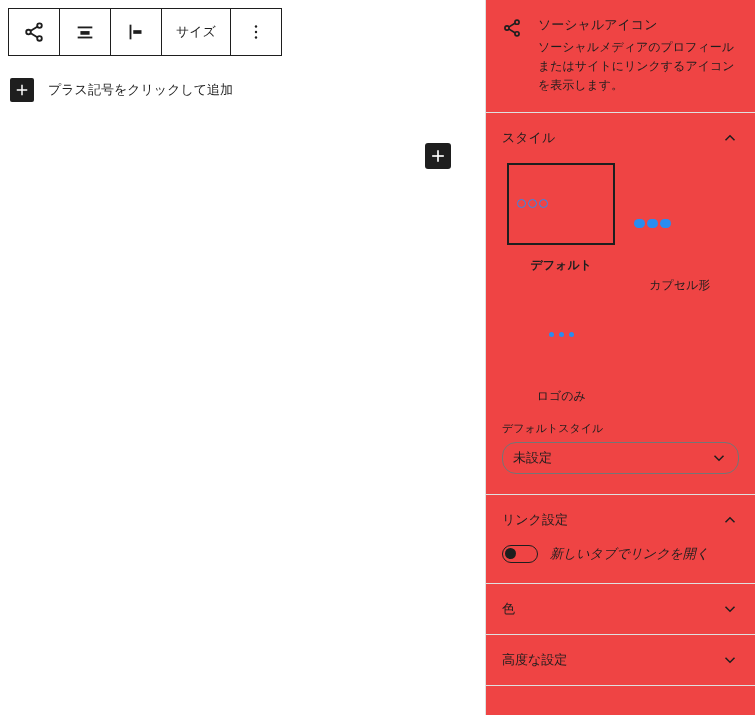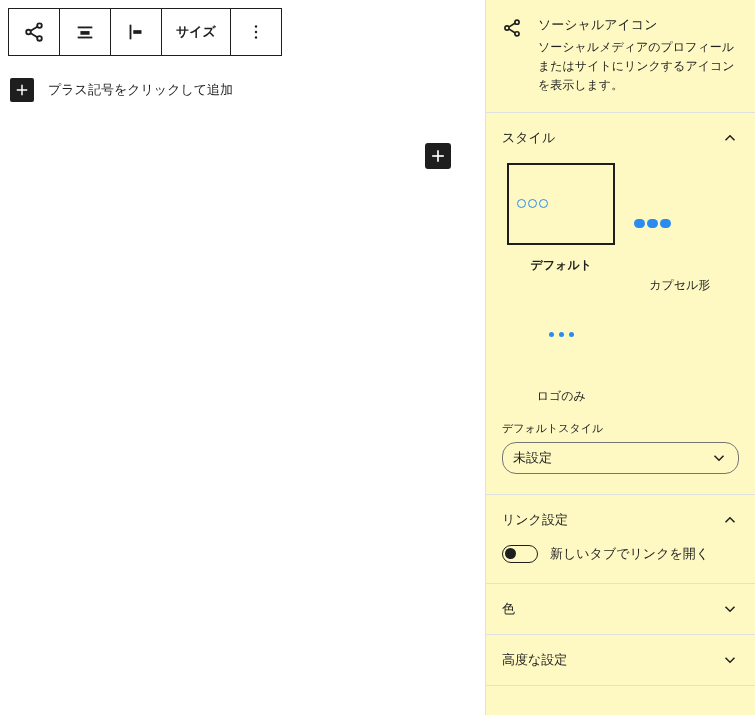--- a/index.html
+++ b/index.html
@@ -26,21 +26,20 @@
   background: #fff;
   height: 48px;
 }
 .toolbar-cell {
   height: 46px;
   display: flex;
   align-items: center;
   justify-content: center;
   border-right: 1px solid #1e1e1e;
   padding: 0 14px;
-  font-weight: bold;
 }
 .toolbar-cell:last-child { border-right: none; }
 .toolbar-cell.size { font-size: 13px; }
 .icon-svg { width: 22px; height: 22px; display: block; }
 .add-prompt {
   margin-top: 22px;
   display: flex;
   align-items: center;
   gap: 14px;
   padding-left: 2px;
@@ -60,21 +59,21 @@
   background: #1e1e1e;
   border-radius: 3px;
   display: flex; align-items: center; justify-content: center;
 }
 .sidebar {
   position: absolute;
   right: 0; top: 0;
   width: 270px;
   height: 715px;
   border-left: 1px solid #e0e0e0;
-  background: #fef9c3;
+  background: #ef4444;
 }
 .block-info {
   display: flex;
   gap: 14px;
   padding: 16px 16px 16px 16px;
   border-bottom: 1px solid #e0e0e0;
 }
 .block-info-icon { width: 22px; flex-shrink: 0; padding-top: 2px; }
 .block-info-text .title { font-weight: 500; font-size: 13px; margin-bottom: 4px; }
 .block-info-text .desc { font-size: 12px; line-height: 1.6; color: #1e1e1e; }
@@ -125,21 +124,21 @@
   width: 100%;
   height: 32px;
   border: 1px solid #757575;
   border-radius: 14px;
   display: flex;
   align-items: center;
   justify-content: space-between;
   padding: 0 10px;
   font-size: 13px;
 }
-.link-settings-body { padding: 0 0 20px 16px; }
+.link-settings-body { padding: 0 0 20px 16px; font-style: italic; }
 .toggle-row { display: flex; align-items: center; gap: 12px; }
 .toggle {
   width: 36px; height: 18px;
   border: 1.5px solid #1e1e1e;
   border-radius: 10px;
   position: relative;
   flex-shrink: 0;
 }
 .toggle-knob {
   position: absolute;

